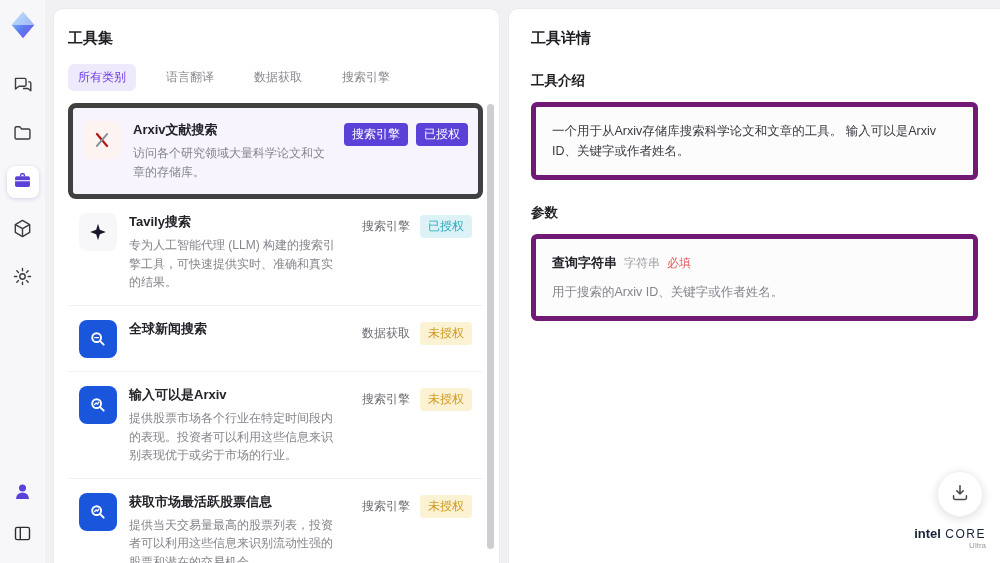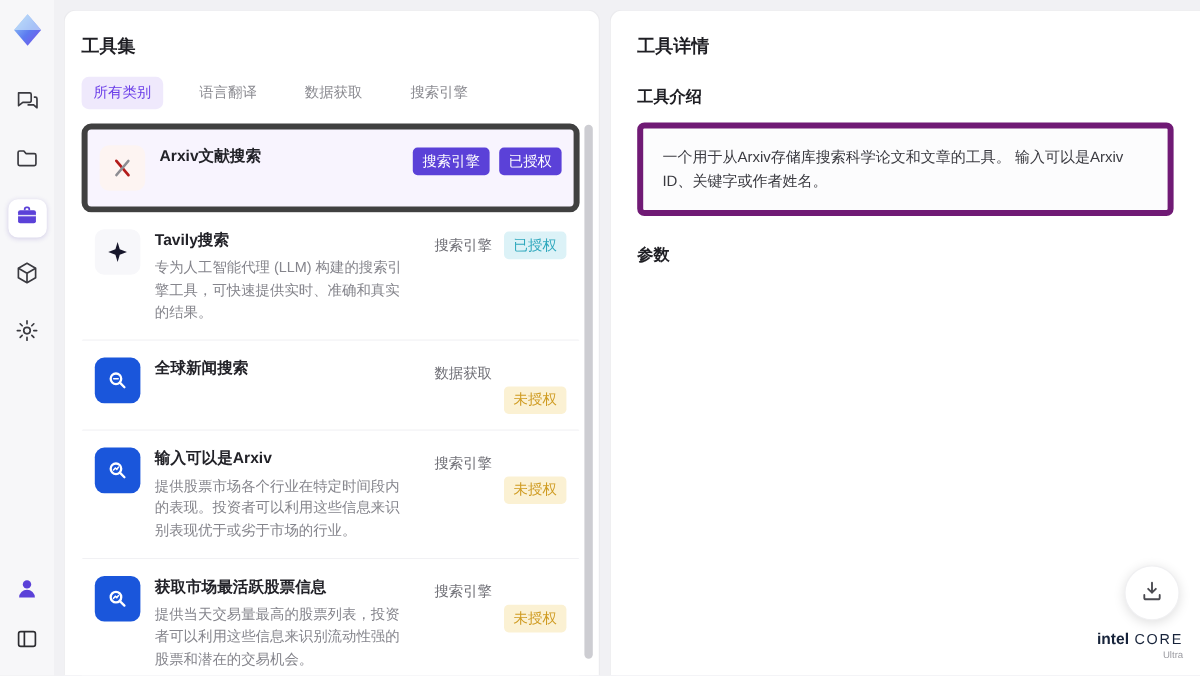--- a/index.html
+++ b/index.html
@@ -35,21 +35,21 @@
   .icon-arxiv-icon { background:#fdf4f2; }
   .icon-tavily-icon { background:#f7f7fa; }
   .icon-news-search-icon, .icon-stock-search-icon { background:#1a56db; }
   .tool-body { flex:1; min-width:0; padding-right:4px; }
   .tool-name { font-size:13px; font-weight:bold; margin-bottom:5px; color:#222228; }
   .tool-desc { font-size:12px; color:#85858c; line-height:1.55; }
   .tool-badges { flex:none; display:flex; gap:8px; align-items:flex-start; padding-top:2px; }
   .badge { font-size:12px; padding:3px 8px; border-radius:4px; white-space:nowrap; }
   .badge.cat { color:#6d6d74; padding:3px 2px; background:none; }
   .badge.auth.ok { background:#dcf2f7; color:#2fa8bd; }
-  .badge.auth.no { background:#fbf1d3; color:#cf9b21;margin-top:22px; }
+  .badge.auth.no { background:#fbf1d3; color:#cf9b21; }
   .tool-card.selected .badge.cat,
   .tool-card.selected .badge.auth.ok { background:#5b41d8; color:#fff; padding:3px 8px; }
   .scroll-thumb { position:absolute; right:5px; top:95px; width:7px; height:445px;
     background:#cdcdd2; border-radius:4px; }
   
   .detail-panel { position:absolute; left:508px; top:8px; width:492px; height:555px;
     background:#fff; border:1px solid #ebebee; border-bottom:none; border-right:none;
     border-radius:10px 0 0 0; padding:18px 22px; }
   .detail-title { font-size:15px; font-weight:bold; margin:2px 0 24px; }
   .section-heading { font-size:13.5px; font-weight:bold; margin-bottom:12px; }
@@ -150,20 +150,21 @@
   <div class="tool-list">
   <div class="tool-card selected">
     <div class="tool-icon icon-arxiv-icon">
           <svg viewBox="0 0 24 24" fill="none" stroke-linecap="round">
             <path d="M6.5 5.5l11 13" stroke="#b31b1b" stroke-width="2.5"></path>
             <path d="M17.5 5.5l-11 13" stroke="#8d8d93" stroke-width="2.2"></path>
           </svg>
         </div>
     <div class="tool-body">
       <div class="tool-name">Arxiv文献搜索</div>
+      <div class="tool-desc">访问各个研究领域大量科学论文和文章的存储库。</div>
     </div>
     <div class="tool-badges">
       <span class="badge cat">搜索引擎</span>
       <span class="badge auth ok">已授权</span>
     </div>
   </div>
 
   <div class="tool-card">
     <div class="tool-icon icon-tavily-icon">
           <svg viewBox="0 0 24 24" fill="#17172b">
@@ -235,20 +236,28 @@
 
 </div>
   <div class="scroll-thumb"></div>
 </section>
 
 <section class="detail-panel">
   <h1 class="detail-title">工具详情</h1>
   <h2 class="section-heading">工具介绍</h2>
   <div class="info-box">一个用于从Arxiv存储库搜索科学论文和文章的工具。 输入可以是Arxiv ID、关键字或作者姓名。</div>
   <h2 class="section-heading">参数</h2>
+  <div class="info-box" id="params-box">
+      <div class="param-row-head">
+        <span class="param-name">查询字符串</span>
+        <span class="param-type">字符串</span>
+        <span class="param-required">必填</span>
+      </div>
+      <div class="param-desc">用于搜索的Arxiv ID、关键字或作者姓名。</div>
+    </div>
 </section>
 
 <button class="download-btn">
   <span>
     <svg viewBox="0 0 24 24" fill="none" stroke="#4a4a50" stroke-width="1.7" stroke-linecap="round" stroke-linejoin="round">
       <path d="M12 4v9m-3.5-3.5L12 13l3.5-3.5"></path>
       <path d="M5 15v2.5A1.5 1.5 0 0 0 6.5 19h11a1.5 1.5 0 0 0 1.5-1.5V15"></path>
     </svg>
   </span>
 </button>

